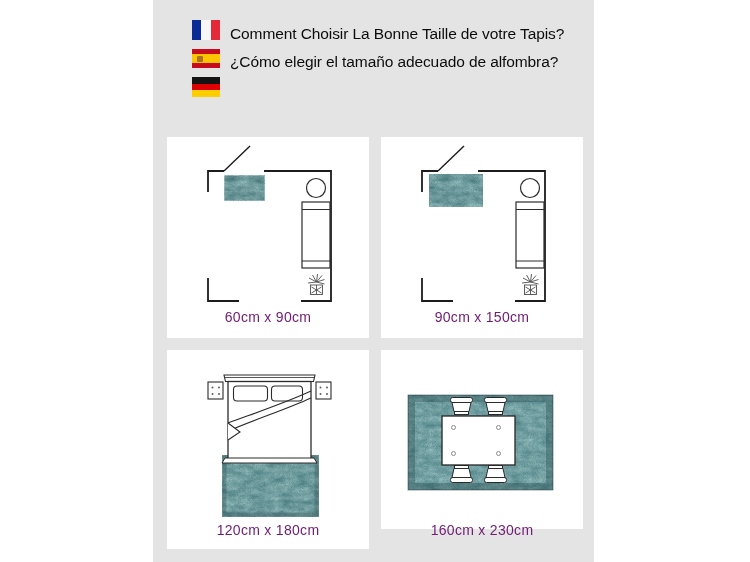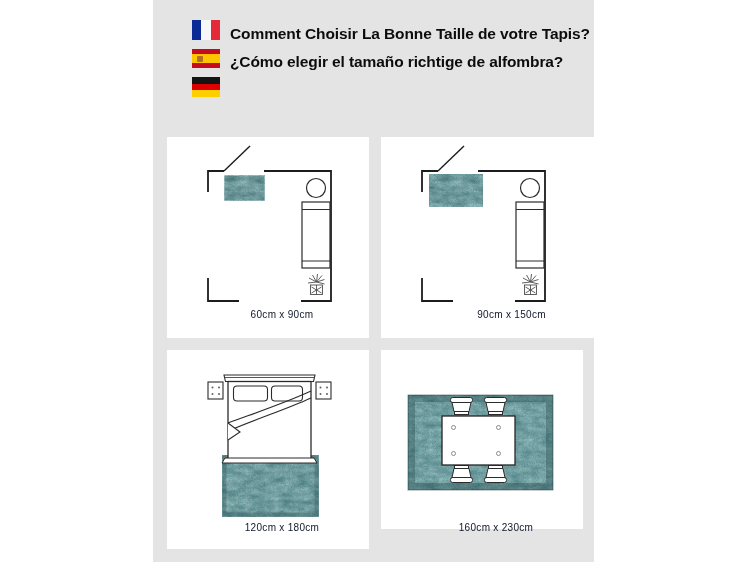--- a/index.html
+++ b/index.html
@@ -13,32 +13,32 @@
   
   .header{position:absolute;left:39px;top:20px;display:flex;flex-direction:column;gap:9px;}
   .hrow{display:flex;align-items:center;height:19.5px;}
   .flag{width:28px;height:19.5px;flex:0 0 28px;position:relative;display:inline-block;}
   .flag-fr{background:linear-gradient(90deg,#0a2b95 0 33.4%,#f7f7f7 33.4% 66.7%,#e42a39 66.7% 100%);}
   .flag-es{background:linear-gradient(180deg,#c60b1e 0 26%,#ffc400 26% 74%,#c60b1e 74% 100%);}
   .flag-es::after{content:"";position:absolute;left:5px;top:7px;width:6px;height:6px;
     background:#9a5a2a;opacity:.8;border-radius:1px;}
   .flag-it{background:linear-gradient(90deg,#009246 0 33.4%,#f7f7f7 33.4% 66.7%,#ce2b37 66.7% 100%);}
   .flag-de{background:linear-gradient(180deg,#141414 0 33.4%,#dd0000 33.4% 66.7%,#ffce00 66.7% 100%);}
-  .htext{margin-left:10px;font-weight:700;font-size:15.5px;color:#0c0c0c;
+  .htext{margin-left:10px;font-weight:400;font-size:15.5px;color:#0c0c0c;
     white-space:nowrap;letter-spacing:-0.1px;margin-top:8px;}
 
   
   .panel{position:absolute;background:#ffffff;}
   .p1{left:14px;top:137px;width:202px;height:201px;}
-  .p2{left:228px;top:137px;width:202px;height:201px;padding-left:31px;}
+  .p2{left:228px;top:137px;width:202px;height:201px;}
   .p3{left:14px;top:350px;width:202px;height:199px;}
   .p4{left:228px;top:350px;width:202px;height:179px;text-decoration:underline;}
   .panel svg{position:absolute;left:0;top:0;display:block;}
-  .plabel{position:absolute;top:172px;left:14px;width:100%;text-align:center;
-    font-size:10px;color:#0f172a;letter-spacing:0.3px;}
+  .plabel{position:absolute;top:172px;left:0;width:100%;text-align:center;
+    font-size:14px;color:#701a75;letter-spacing:0.3px;}
 </style>
 </head>
 <body>
 
 <div class="stage">
 
   <svg width="0" height="0" style="position:absolute" aria-hidden="true">
     <defs>
       <filter id="rugtex" x="0%" y="0%" width="100%" height="100%">
         <feTurbulence type="fractalNoise" baseFrequency="0.07 0.18" numOctaves="4" seed="8" result="n"></feTurbulence>
@@ -59,21 +59,21 @@
     </defs>
   </svg>
 
   <div class="header">
     <div class="hrow">
       <span class="flag flag-fr"></span>
       <span class="htext">Comment Choisir La Bonne Taille de votre Tapis?</span>
     </div>
     <div class="hrow">
       <span class="flag flag-es"></span>
-      <span class="htext">¿Cómo elegir el tamaño richtige de alfombra?</span>
+      <span class="htext">¿Cómo elegir el tamaño adecuado de alfombra?</span>
     </div>
     <div class="hrow">
       <span class="flag flag-de"></span>
     </div>
   </div>
 
   <section class="panel p1">
     <svg viewBox="0 0 202 201" width="202" height="201">
       <rect x="57.5" y="38.5" width="40" height="25" fill="#2e6165" filter="url(#rugtex)"></rect>
       <path d="M41,55 L41,34 L57,34 M97,34 L164,34 L164,164 L134,164 M72,164 L41,164 L41,141" fill="none" stroke="#1c1c1c" stroke-width="1.8"></path>

